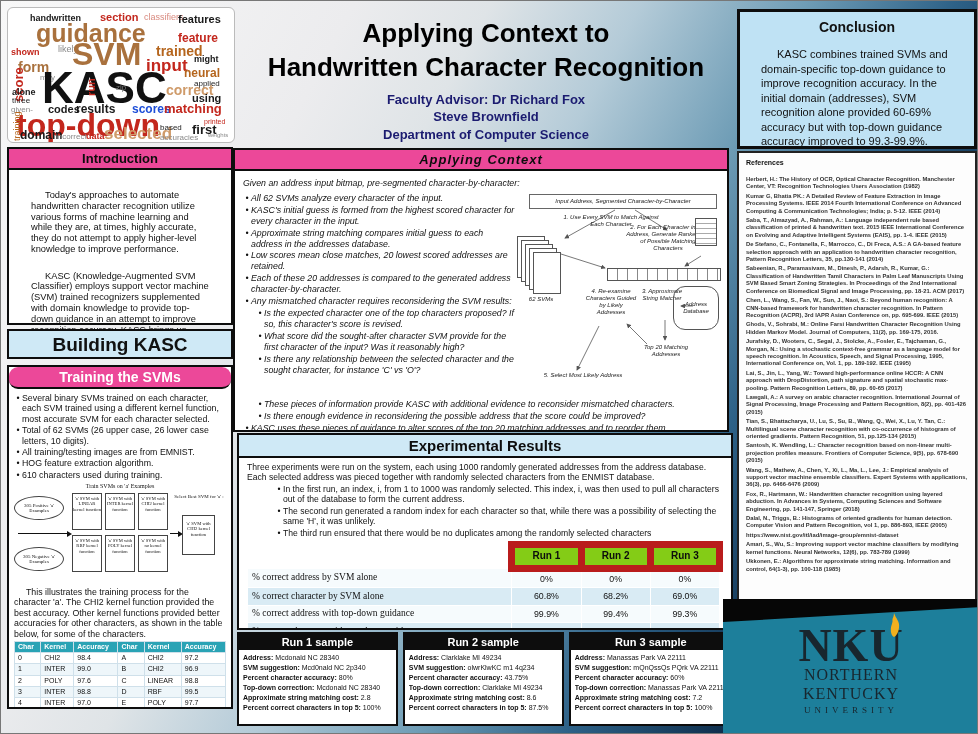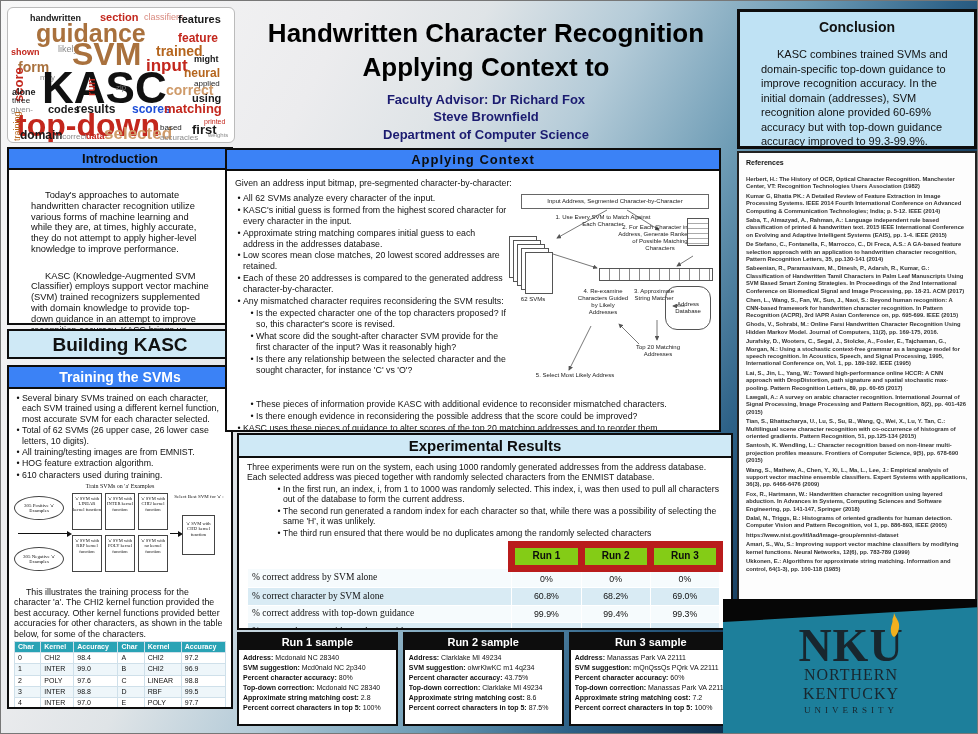--- a/index.html
+++ b/index.html
@@ -3,22 +3,22 @@
 <meta charset="utf-8">
 <style>
   html,body{margin:0;padding:0;background:#222;}
   .poster{
     position:relative;width:978px;height:734px;overflow:hidden;
     font-family:"Liberation Sans",sans-serif;color:#111;
     background:linear-gradient(118deg,#f8f8f8 0%,#ececee 26%,#dfe4e7 36%,#b4cbd8 47%,#6f9db6 59%,#2d6187 70%,#0d2c4a 82%,#03070d 100%);
     border:1px solid #777;box-sizing:border-box;
   }
   .panel{position:absolute;box-sizing:border-box;background:#fff;border:2px solid #0d0d0d;}
-  .hdr-teal{background:#3b82f6;color:#0d0d0d;font-weight:bold;text-align:center;border-bottom:2px solid #0d0d0d;padding:2px 0;}
-  .hdr-teal.white{color:#fff;}
+  .hdr-teal{background:#ec4899;color:#0d0d0d;font-weight:bold;text-align:center;border-bottom:2px solid #0d0d0d;padding:2px 0;}
+  .hdr-teal.white{color:#fff;border-radius:9px;}
   .hdr-light{background:#cfe9f6;color:#0d0d0d;font-weight:bold;text-align:center;border-bottom:2px solid #0d0d0d;padding:2px 0;}
   
   .wordcloud{position:absolute;left:6px;top:6px;width:226px;height:134px;background:#fff;border-radius:6px;border:1px solid #bbb;overflow:hidden;}
   .wordcloud span{position:absolute;white-space:nowrap;line-height:1;}
   
   .titleblock{position:absolute;left:240px;top:16px;width:490px;text-align:center;}
   .titleblock .t{font-size:26px;font-weight:bold;color:#000;line-height:1.3;}
   .titleblock .a{font-size:13px;font-weight:bold;color:#1b1b70;line-height:1.35;margin-top:6px;}
   
   .conclusion{position:absolute;left:736px;top:8px;width:240px;height:140px;background:#bfe2f4;border:3px solid #0d0d0d;box-sizing:border-box;padding:5px 9px;}
@@ -47,21 +47,21 @@
   .bestbox{position:absolute;left:168px;top:32px;width:33px;height:40px;border:1px solid #444;font-size:4.6px;text-align:center;padding-top:5px;box-sizing:border-box;}
   .sellabel{position:absolute;left:160px;top:11px;width:50px;font-size:5px;text-align:center;line-height:1.1;}
   .darrow{position:absolute;height:0;border-top:1.2px solid #111;}
   .darrow:after{content:"";position:absolute;right:-4px;top:-3.5px;border-left:5px solid #111;border-top:3px solid transparent;border-bottom:3px solid transparent;}
   .training .caption{margin:2px 0;text-indent:12px;}
   table.mini{border-collapse:collapse;width:100%;margin:2px 0;}
   table.mini th{background:#2aa3b5;color:#fff;font-size:7px;text-align:left;padding:1px 3px;border:1px solid #cfe0ea;}
   table.mini td{font-size:7px;padding:1px 3px;border:1px solid #cfe0ea;}
   table.mini tr:nth-child(even) td{background:#eef6fa;}
   
-  .applying{left:224px;top:147px;width:496px;height:284px;overflow:hidden;}
+  .applying{left:232px;top:147px;width:496px;height:284px;overflow:hidden;font-style:italic;}
   .applying .hdr-teal{font-size:13px;letter-spacing:1px;}
   .applying .body{padding:5px 8px;font-size:8.8px;line-height:1.24;}
   .applying .intro{margin:2px 0 3px;}
   .apply-cols{display:flex;}
   .apply-cols .left{width:272px;flex:0 0 272px;}
   .flow{position:relative;flex:1;height:206px;font-size:6px;line-height:1.15;color:#222;}
   .fbox{position:absolute;border:1px solid #666;background:#fff;text-align:center;box-sizing:border-box;}
   .flabel{position:absolute;text-align:center;}
   .stackrect{position:absolute;width:26px;height:40px;border:1px solid #555;background:#fff;}
   .dbbox{position:absolute;border:1px solid #555;border-radius:12px;display:flex;align-items:center;justify-content:center;text-align:center;}
@@ -139,22 +139,22 @@
       <span style="left: 78px; top: 124px; font-size: 9px; color: rgb(195, 39, 29); font-weight: 700;">data</span>
       <span style="left: 96px; top: 117px; font-size: 17px; color: rgb(207, 155, 106); font-weight: 700;">selected</span>
       <span style="left: 152px; top: 116px; font-size: 8px; color: rgb(26, 26, 26); font-weight: 400;">based</span>
       <span style="left: 184px; top: 115px; font-size: 13px; color: rgb(26, 26, 26); font-weight: 700;">first</span>
       <span style="left: 196px; top: 110px; font-size: 7px; color: rgb(195, 39, 29); font-weight: 400;">printed</span>
       <span style="left: 152px; top: 126px; font-size: 8px; color: rgb(138, 138, 138); font-weight: 400;">accuracies</span>
       <span style="left: 200px; top: 124px; font-size: 6px; color: rgb(138, 138, 138); font-weight: 400;">weights</span>
     </div>
 
   <div class="titleblock">
+    <div class="t">Applying Context to</div>
     <div class="t">Handwritten Character Recognition</div>
-    <div class="t">Applying Context to</div>
     <div class="a">
       <div>Faculty Advisor: Dr Richard Fox</div>
       <div>Steve Brownfield</div>
       <div>Department of Computer Science</div>
     </div>
   </div>
 
   <div class="conclusion">
     <h2>Conclusion</h2>
     <p>KASC combines trained SVMs and domain-specific top-down guidance to improve recognition accuracy.  In the initial domain (addresses), SVM recognition alone provided 60-69% accuracy but with top-down guidance accuracy improved to 99.3-99.9%.</p>

